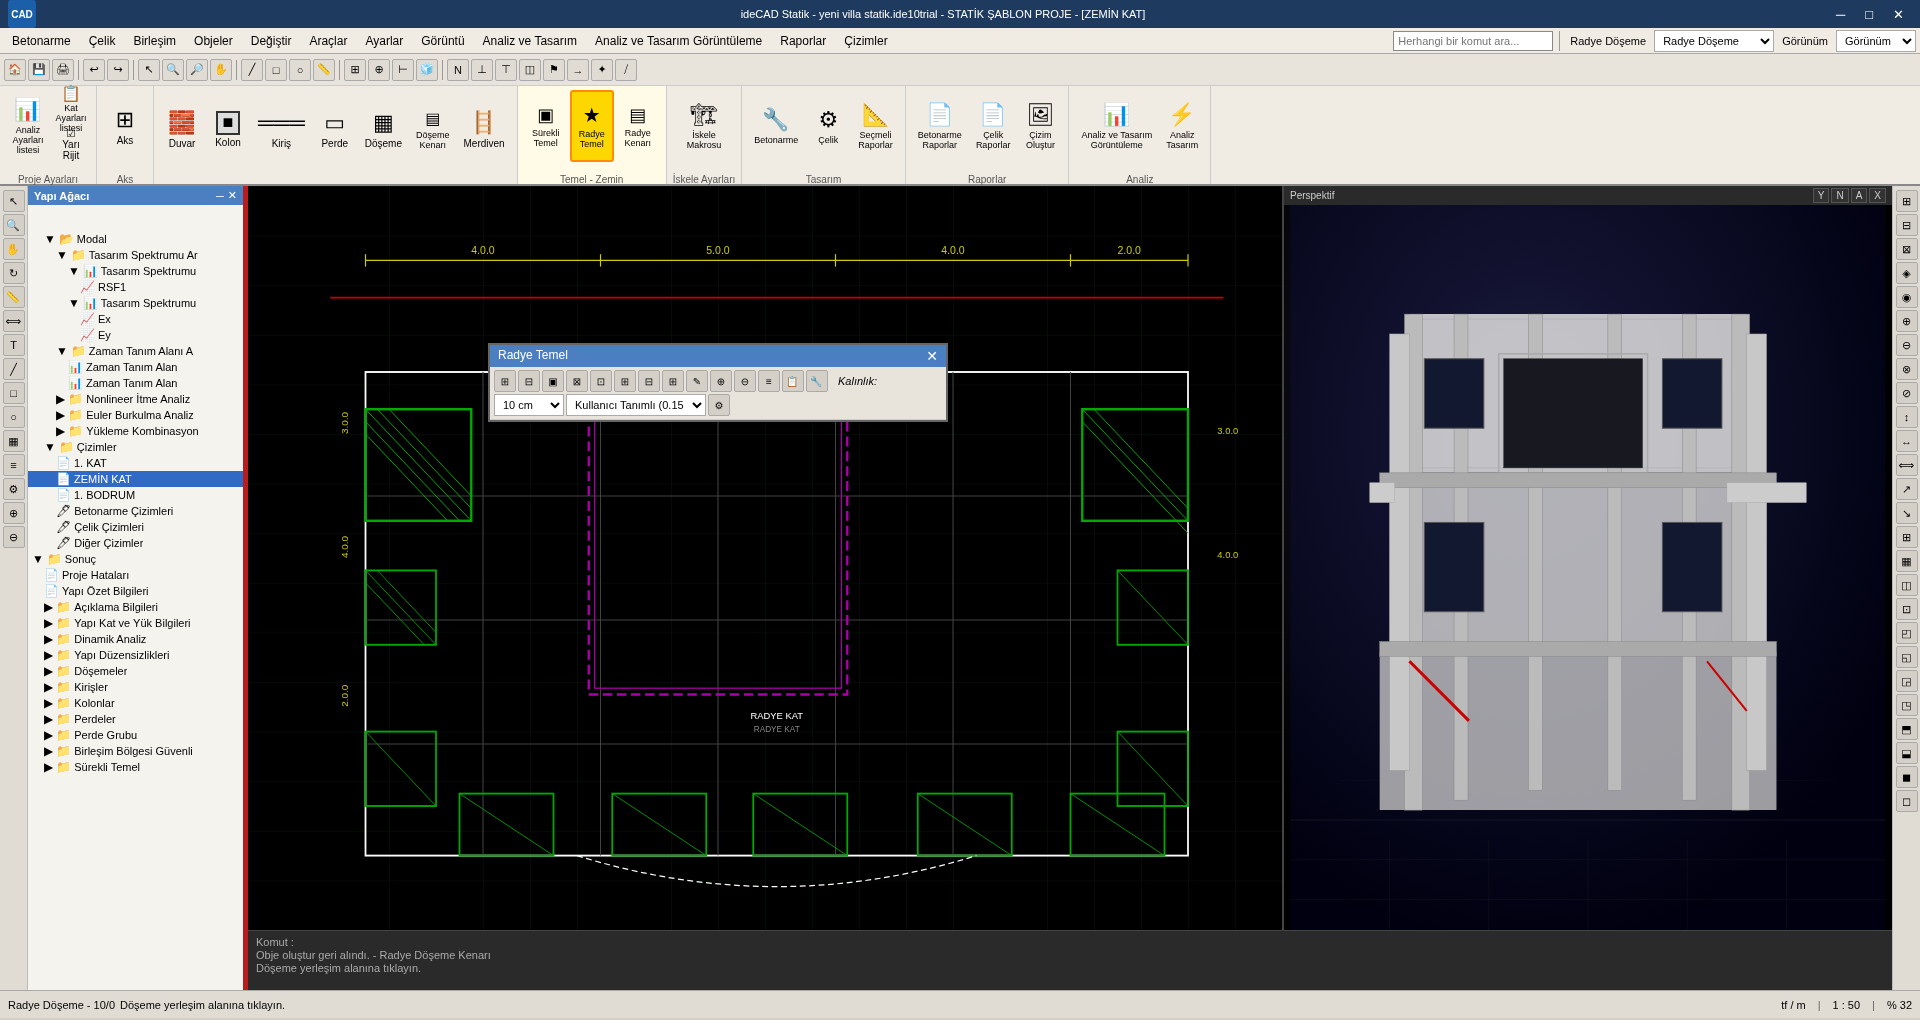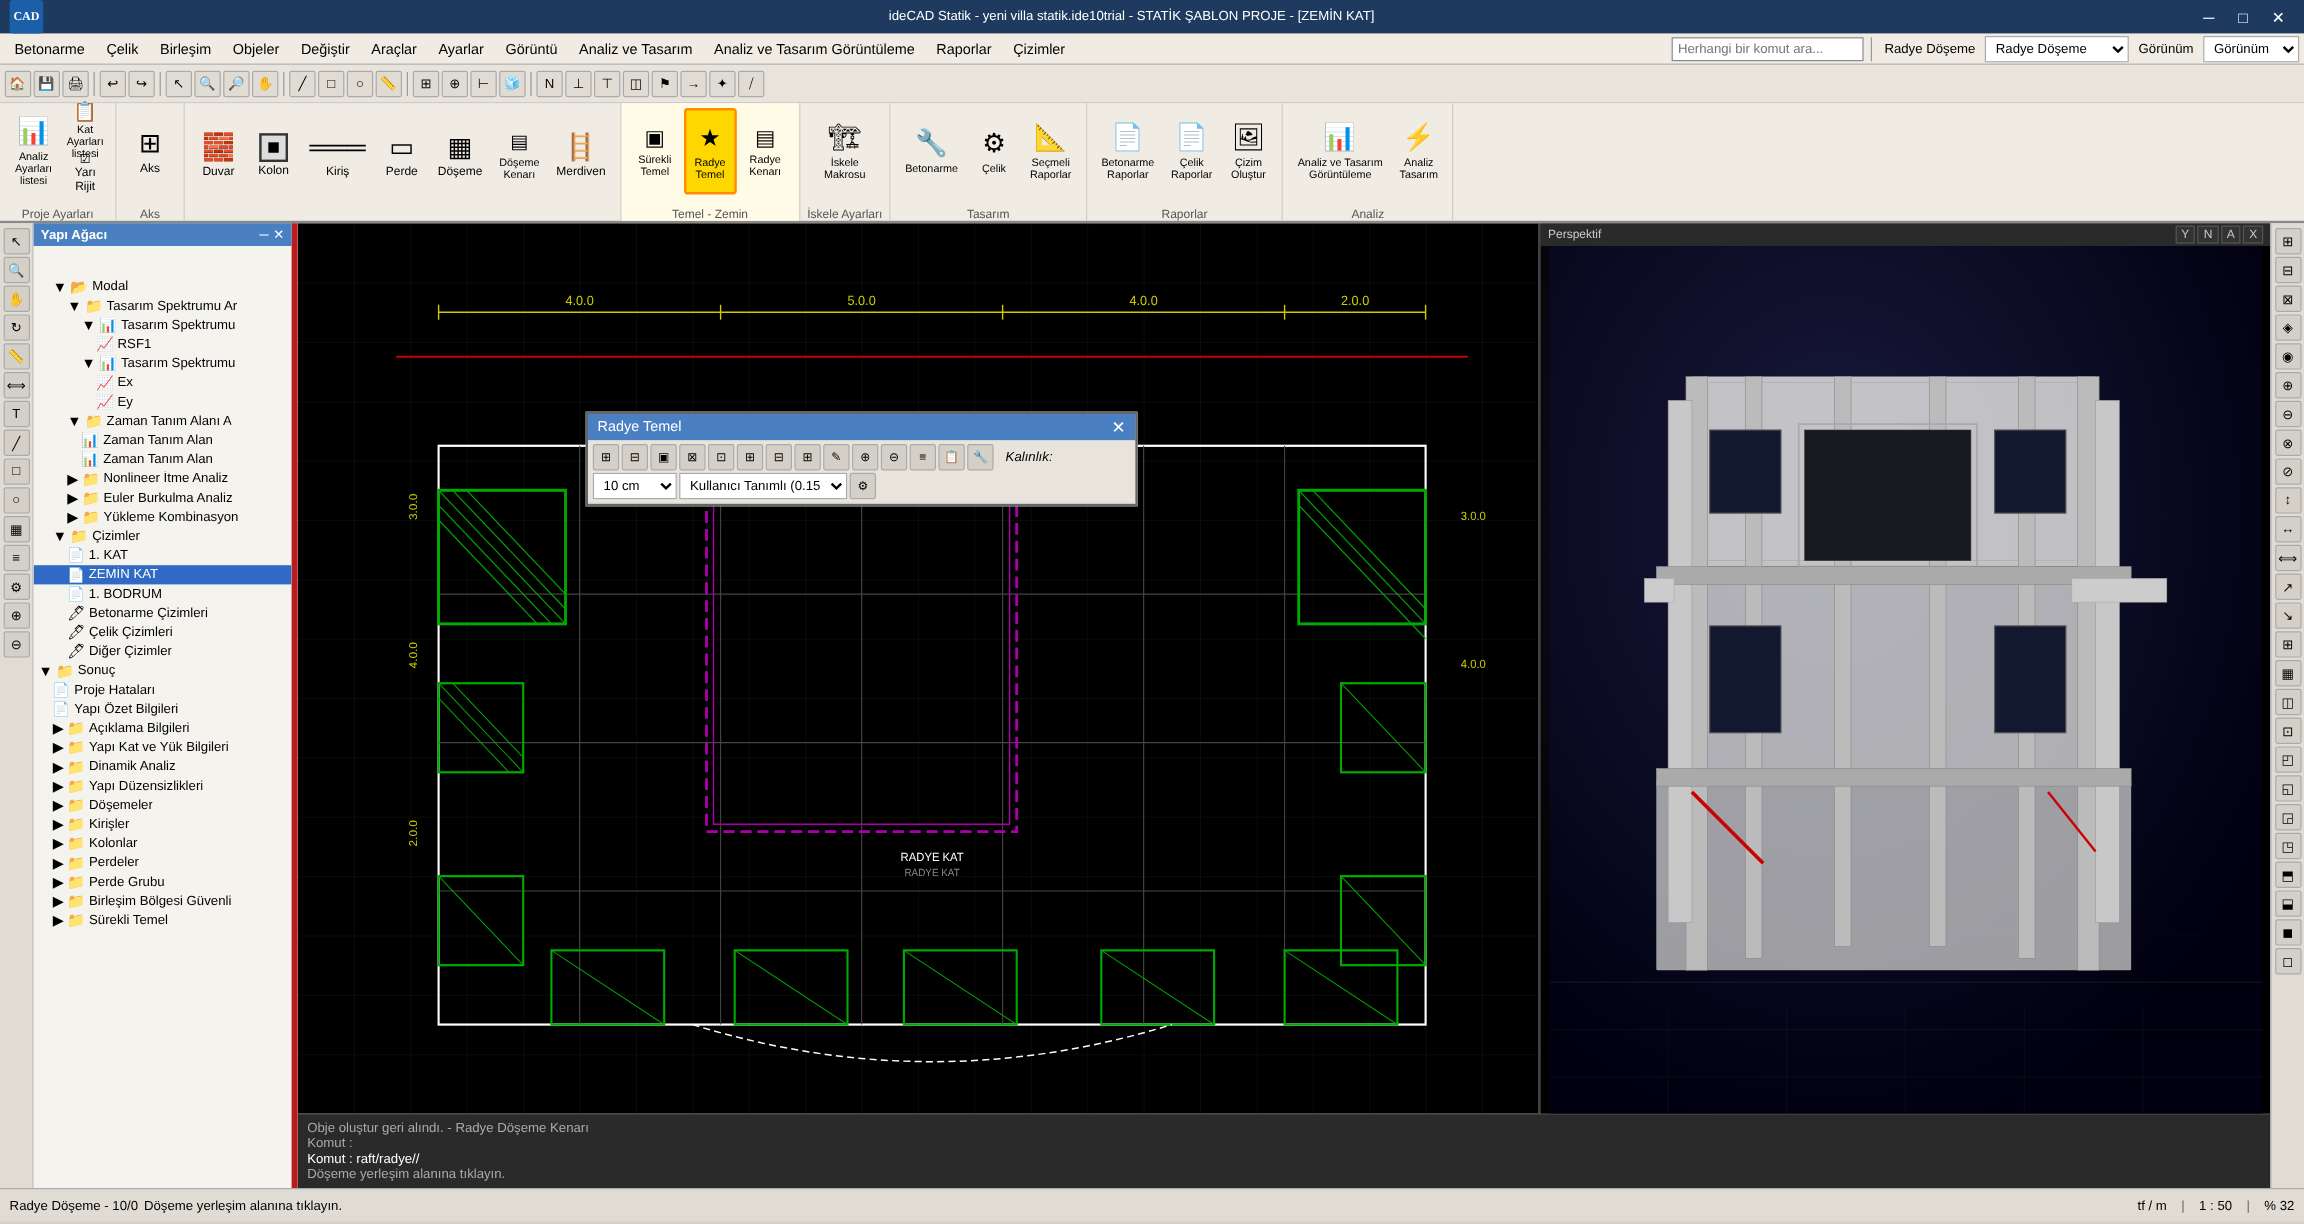--- a/index.html
+++ b/index.html
@@ -199,21 +199,21 @@
       display: flex; flex: 1; overflow: hidden;
     }
 
     .komut-line { color: #aaa; font-size: 11px; margin: 1px 0; }
     .komut-input { color: #fff; font-size: 11px; margin: 1px 0; }
   </style>
 </head>
 <body>
 
 <div id="title-bar">
-  <div style="width:50px; display:flex; align-items:flex-start; gap:4px;font-family:Liberation Serif, serif;">
+  <div style="width:50px; display:flex; align-items:flex-start; gap:4px;">
     <div style="width:28px;height:28px;background:#1a5fa8;border-radius:3px;display:flex;align-items:center;justify-content:center;font-size:10px;color:white;font-weight:bold;">CAD</div>
   </div>
   <div class="title-text">ideCAD Statik - yeni villa statik.ide10trial - STATİK ŞABLON PROJE - [ZEMİN KAT]</div>
   <div class="win-controls">
     <button class="win-btn">─</button>
     <button class="win-btn">□</button>
     <button class="win-btn close">✕</button>
   </div>
 </div>
 
@@ -884,23 +884,22 @@
             <rect x="135" y="320" width="60" height="90" fill="#111830" stroke="#555" stroke-width="1"></rect>
             <rect x="375" y="320" width="60" height="90" fill="#111830" stroke="#555" stroke-width="1"></rect>
             <rect x="135" y="155" width="60" height="70" fill="#111830" stroke="#555" stroke-width="1"></rect>
             <rect x="375" y="155" width="60" height="70" fill="#111830" stroke="#555" stroke-width="1"></rect>
           </svg>
         </div>
       </div>
     </div>
 
     <div id="command-area">
+      <div class="komut-line">Komut :</div>
       <div class="komut-line">Obje oluştur geri alındı. - Radye Döşeme Kenarı</div>
-      <div class="komut-line">Komut :</div>
-      <div class="komut-input">Komut : raft/radye//</div>
       <div class="komut-line">Döşeme yerleşim alanına tıklayın.</div>
     </div>
   </div>
 
   <div id="right-toolbar">
     <div class="sidebar-icon-btn">⊞</div>
     <div class="sidebar-icon-btn">⊟</div>
     <div class="sidebar-icon-btn">⊠</div>
     <div class="sidebar-icon-btn">◈</div>
     <div class="sidebar-icon-btn">◉</div>

